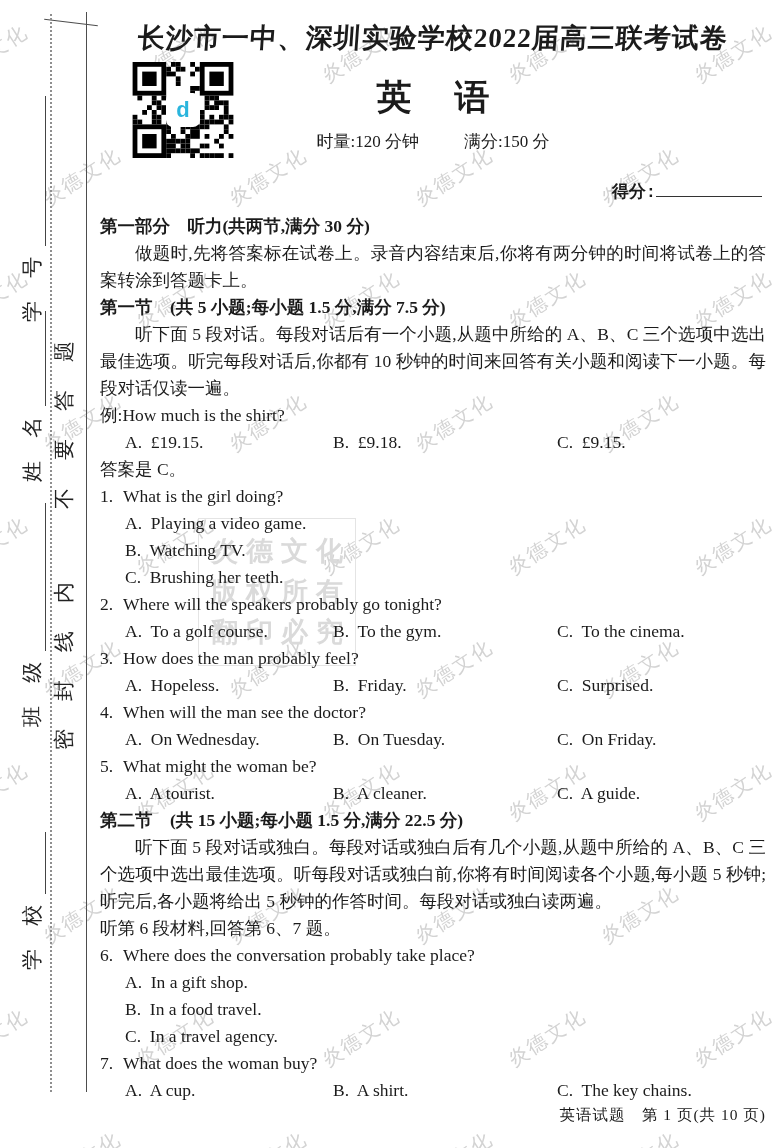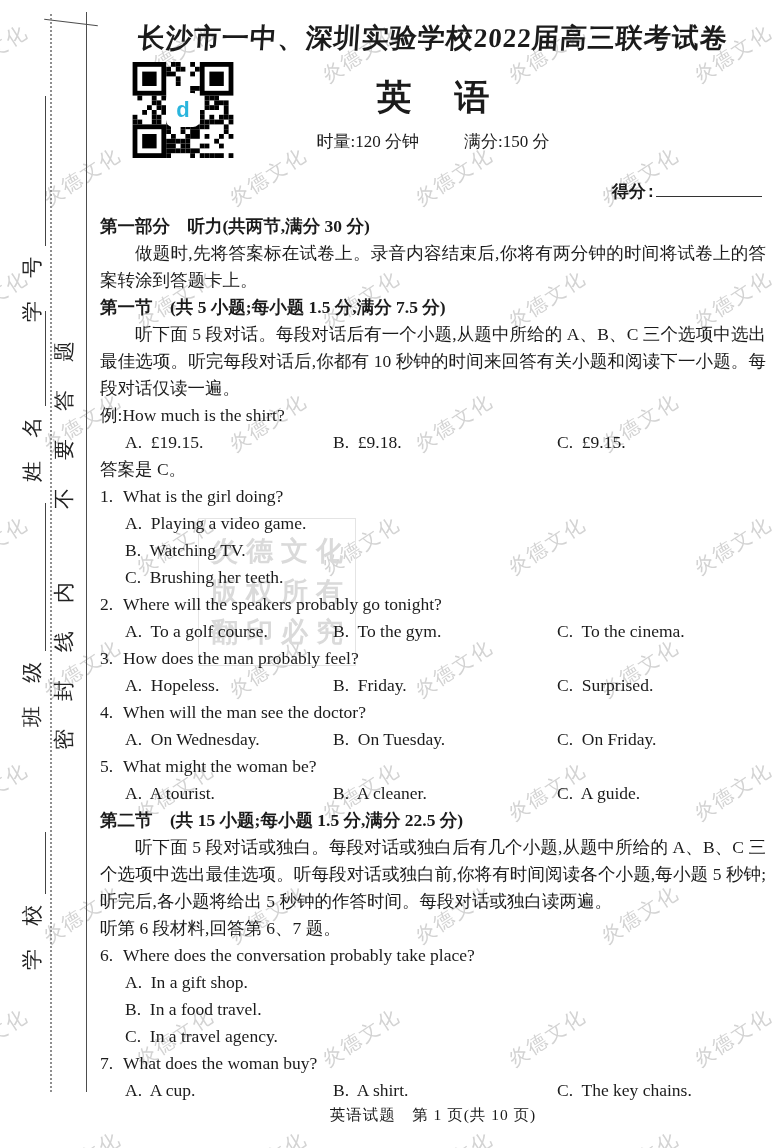--- a/index.html
+++ b/index.html
@@ -79,21 +79,21 @@
   .h .note{font-family:"Liberation Serif","DejaVu Serif",serif;font-weight:bold;}
   .para{text-indent:2em;text-align:justify;}
   .qline{display:flex;}
   .qline .qnum{min-width:23px;}
   .ostack{padding-left:25px;white-space:pre-wrap;}
   .orow{display:flex;padding-left:25px;white-space:pre-wrap;}
   .orow .oa{width:208px;}
   .orow .ob{width:224px;}
   .orow .oc{flex:1;}
   .footer{
-    position:absolute;left:100px;top:1105px;width:666px;text-align:center;
+    position:absolute;left:100px;top:1105px;width:666px;text-align:right;
     font-size:15.5px;z-index:2;letter-spacing:1px;
   }
 </style>
 </head>
 <body>
 
 <div class="page">
 
   <div class="wm-layer">
       <span class="wm-tile" style="left: -55px; top: 40px;">炎德文化</span>

